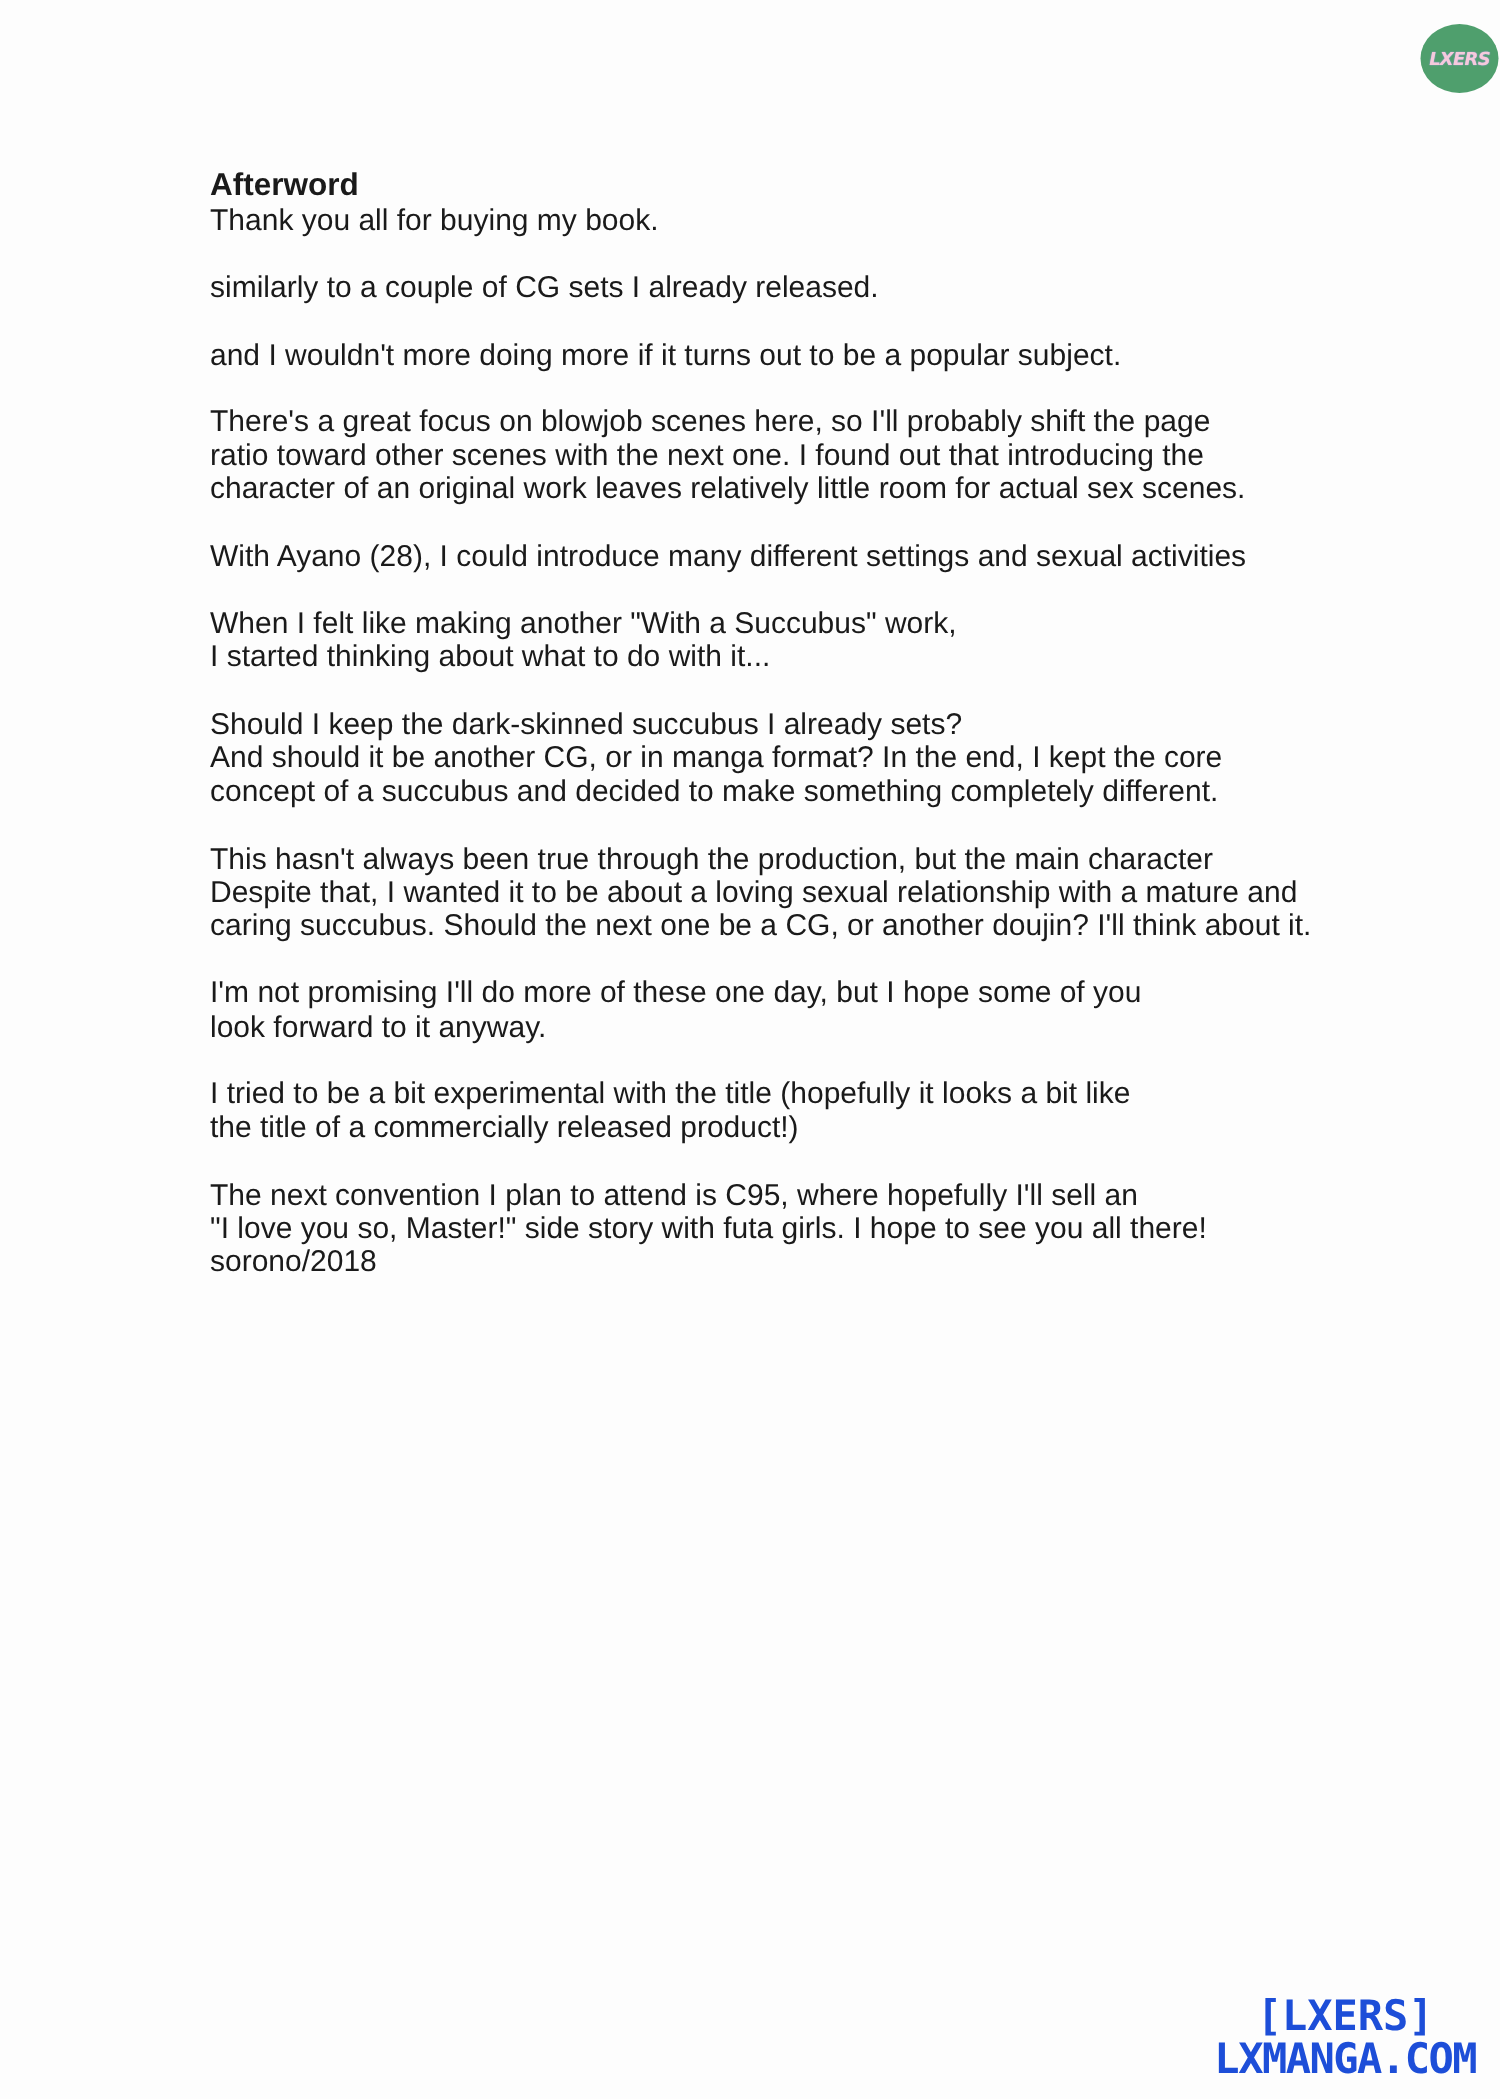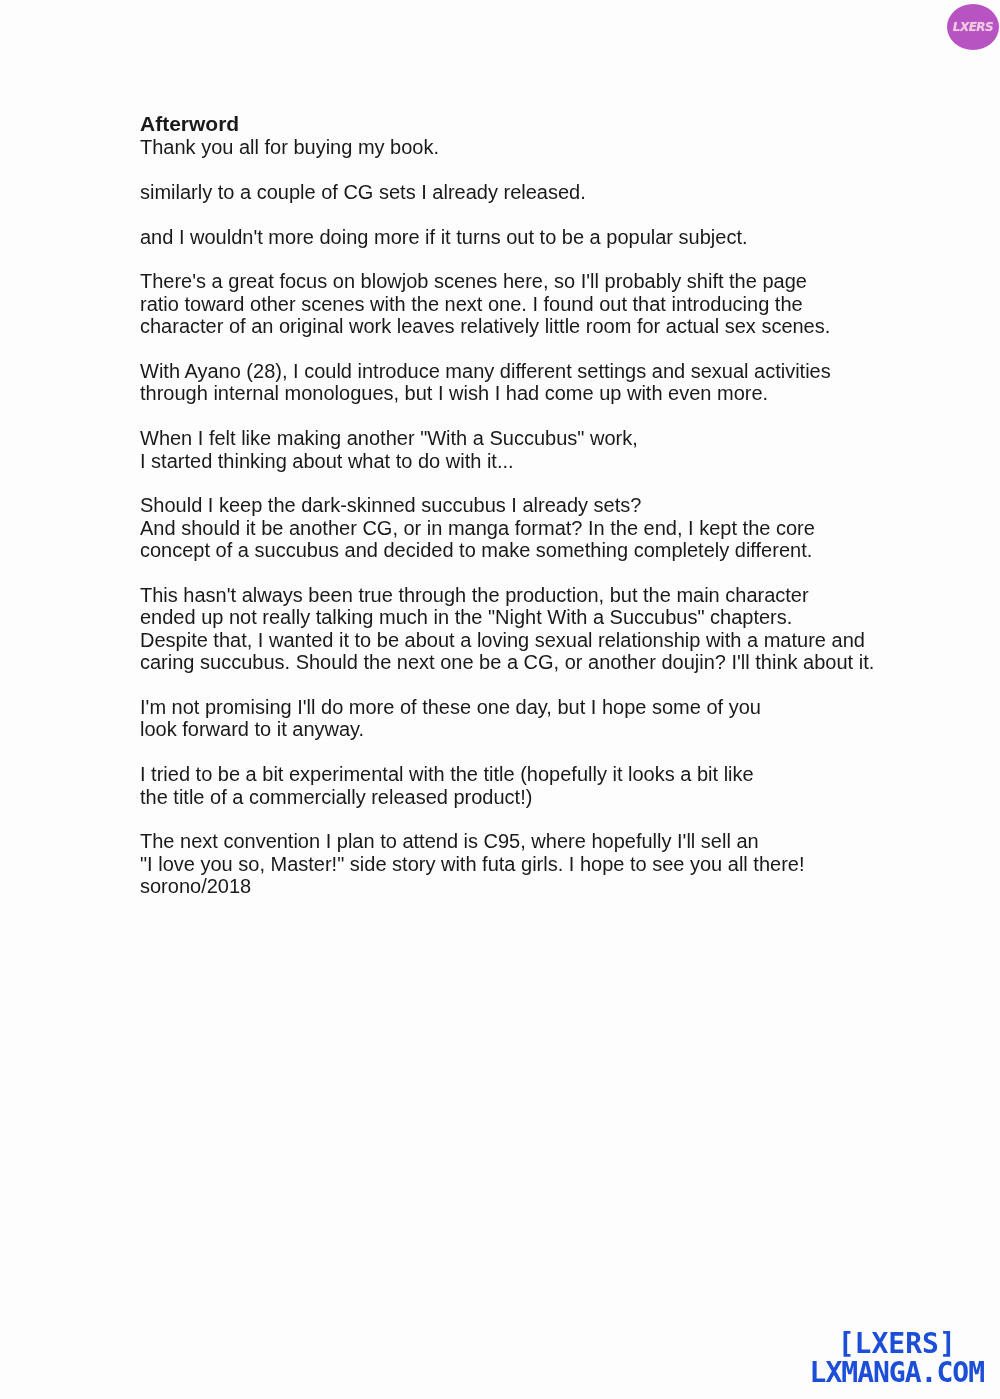--- a/index.html
+++ b/index.html
@@ -5,22 +5,22 @@
   html, body { margin: 0; padding: 0; }
   body {
     width: 1000px; height: 1399px; background: #fdfdfd; position: relative; overflow: hidden;
     font-family: "Liberation Sans", sans-serif; color: #1a1a1a;
   }
   .page-content { position: absolute; left: 94px; top: 112px; width: 760px; margin-left: 46px; }
   .title { font-size: 21px; font-weight: bold; line-height: 24px; margin: 0; }
   .para { font-size: 20px; line-height: 22.4px; margin: 0 0 22.4px 0; white-space: nowrap; }
   .para .line { display: block; }
   .logo-badge {
-    position: absolute; left: 947px; top: 4px; width: 52px; height: 46px;
-    border-radius: 50%; background: #a21caf; opacity: 0.75;
+    position: absolute; left: 947px; top: 16px; width: 52px; height: 46px;
+    border-radius: 50%; background: #15803d; opacity: 0.75;
     display: flex; align-items: center; justify-content: center;
   }
   .logo-badge span {
     font-family: "DejaVu Sans", sans-serif; font-weight: bold; font-style: italic; font-size: 12px;
     color: #f4b9d0; letter-spacing: -0.5px;
     text-shadow: 0 0 1px #9a7cff;
   }
   .watermark {
     position: absolute; right: 16px; bottom: 12px; text-align: center;
     font-family: "DejaVu Sans Mono", monospace; font-weight: bold; color: #1d4ed8;
@@ -48,34 +48,32 @@
       <p class="para">
         <span class="line">and I wouldn't more doing more if it turns out to be a popular subject.</span>
       </p>
       <p class="para">
         <span class="line">There's a great focus on blowjob scenes here, so I'll probably shift the page</span>
         <span class="line">ratio toward other scenes with the next one. I found out that introducing the</span>
         <span class="line">character of an original work leaves relatively little room for actual sex scenes.</span>
       </p>
       <p class="para">
         <span class="line">With Ayano (28), I could introduce many different settings and sexual activities</span>
-        <span class="line">through internal monologues, but I wish I had come up with even more.</span>
       </p>
       <p class="para">
         <span class="line">When I felt like making another "With a Succubus" work,</span>
         <span class="line">I started thinking about what to do with it...</span>
       </p>
       <p class="para">
         <span class="line">Should I keep the dark-skinned succubus I already sets?</span>
         <span class="line">And should it be another CG, or in manga format? In the end, I kept the core</span>
         <span class="line">concept of a succubus and decided to make something completely different.</span>
       </p>
       <p class="para">
         <span class="line">This hasn't always been true through the production, but the main character</span>
-        <span class="line">ended up not really talking much in the "Night With a Succubus" chapters.</span>
         <span class="line">Despite that, I wanted it to be about a loving sexual relationship with a mature and</span>
         <span class="line">caring succubus. Should the next one be a CG, or another doujin? I'll think about it.</span>
       </p>
       <p class="para">
         <span class="line">I'm not promising I'll do more of these one day, but I hope some of you</span>
         <span class="line">look forward to it anyway.</span>
       </p>
       <p class="para">
         <span class="line">I tried to be a bit experimental with the title (hopefully it looks a bit like</span>
         <span class="line">the title of a commercially released product!)</span>

